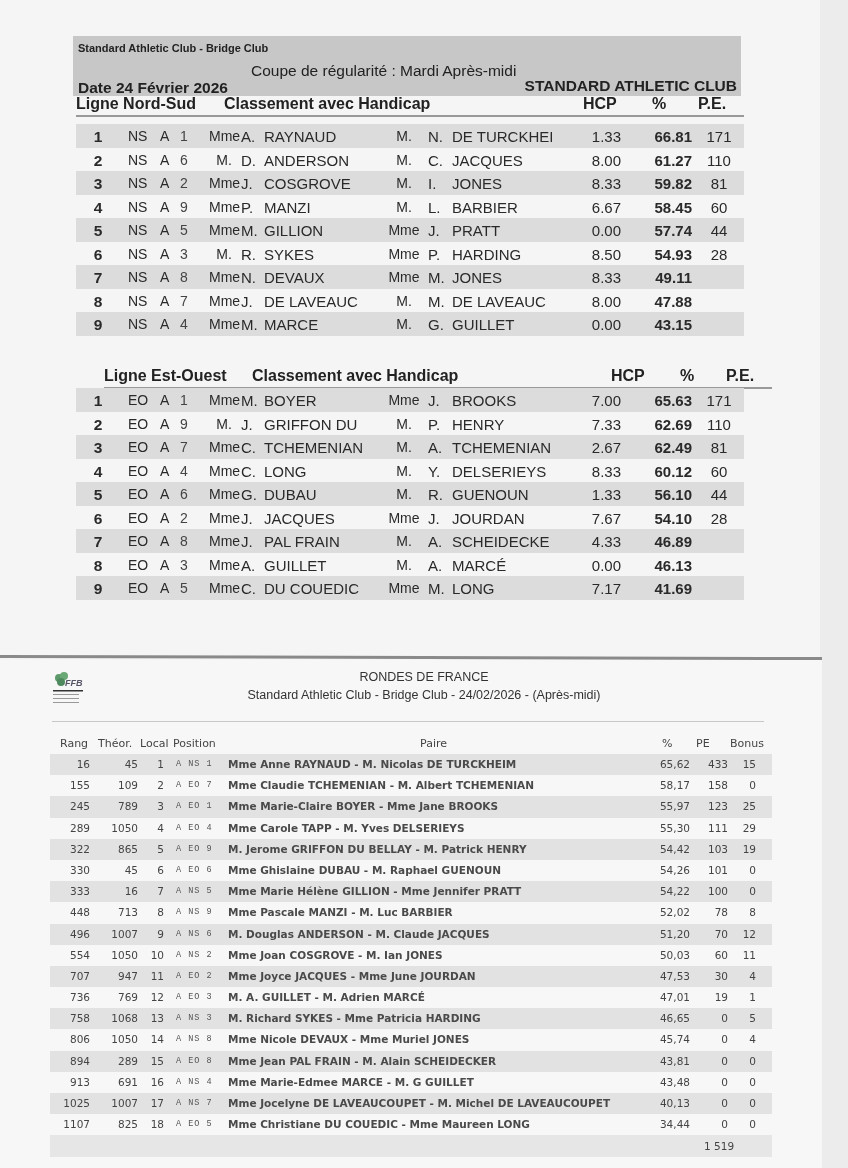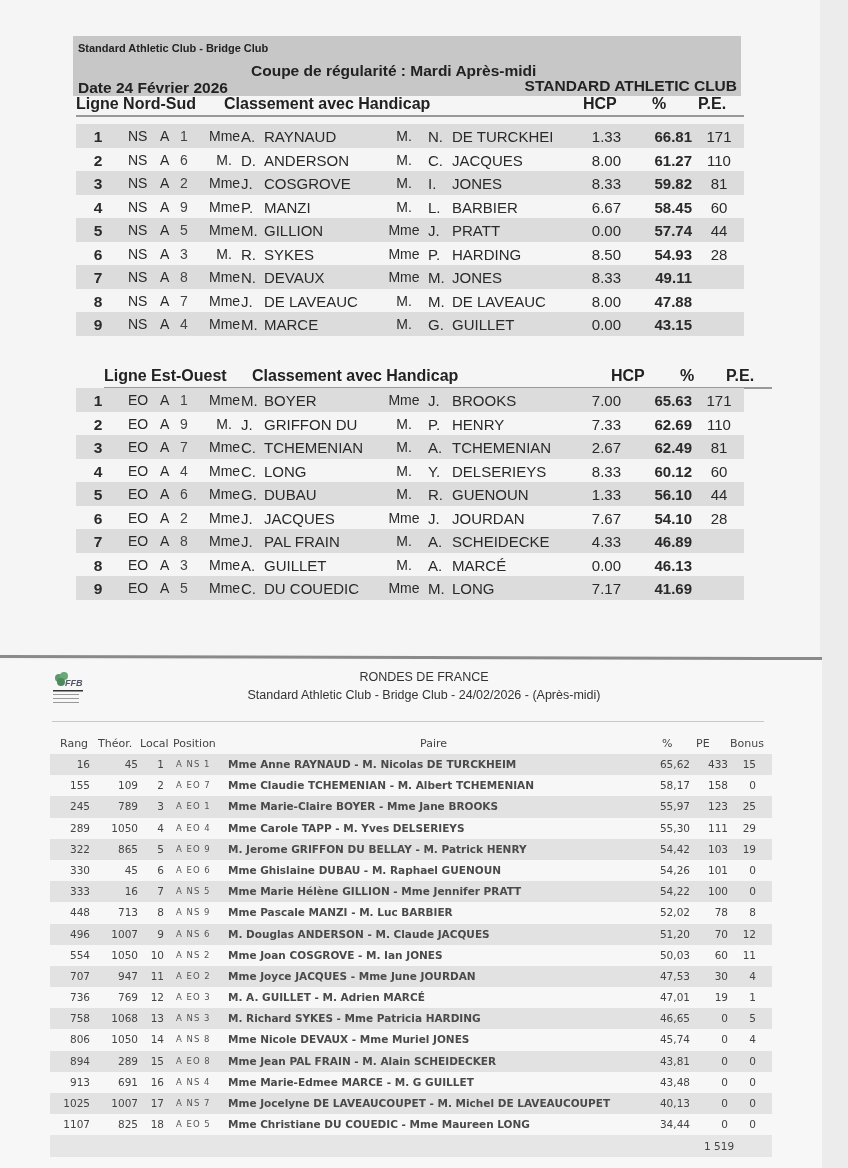--- a/index.html
+++ b/index.html
@@ -7,21 +7,21 @@
     width: 848px; height: 1168px; background: #f4f4f4; position: relative;
     font-family: "Liberation Sans", sans-serif; color: #2a2a2a; overflow: hidden;
   }
   .page-top { position: absolute; left: 0; top: 0; width: 848px; height: 660px; background: #f5f5f5; }
   .right-edge { position: absolute; right: 0; top: 0; width: 28px; height: 1168px; background: #ececec; }
   .header-band {
     position: absolute; left: 73px; top: 36px; width: 668px; height: 60px;
     background: #c7c7c7;
   }
   .hdr-club { position: absolute; left: 5px; top: 6px; font-size: 11px; font-weight: bold; color: #222; }
-  .hdr-coupe { position: absolute; left: 178px; top: 26px; font-size: 15.5px; font-weight: bold; color: #222; }
+  .hdr-coupe { position: absolute; left: 178px; top: 26px; font-size: 15.5px; font-weight: normal; color: #222; }
   .hdr-date { position: absolute; left: 5px; top: 43px; font-size: 15.5px; font-weight: bold; color: #222; }
   .hdr-club2 { position: absolute; right: 4px; top: 41px; font-size: 15.5px; font-weight: bold; color: #222; }
 
   .sec-head { position: absolute; left: 76px; height: 22px; width: 668px; font-size: 16px; font-weight: bold; color: #222; }
   .sec-head span { position: absolute; top: 2px; }
   .sec-head .underline { position: absolute; left: 0; right: 0; bottom: -2px; height: 2px; background: #999; }
 
   .ptable { position: absolute; left: 76px; width: 668px; }
   .prow { position: relative; height: 23.5px; font-size: 15px; color: #2a2a2a; }
   .prow.shade { background: #dcdcdc; }
@@ -49,21 +49,21 @@
 
   .rf-head { position: absolute; left: 0; top: 736px; width: 848px; height: 16px; font-size: 11px; color: #444; font-family: "DejaVu Sans", sans-serif; }
   .rf-head span { position: absolute; top: 1px; }
   .rtable { position: absolute; left: 50px; top: 754px; width: 722px; font-family: "DejaVu Sans", sans-serif; }
   .rrow { position: relative; height: 21.2px; font-size: 10.5px; color: #444; }
   .rrow.shade { background: #e2e2e2; }
   .rrow span { position: absolute; top: 4px; white-space: nowrap; }
   .r-rang { left: 0; width: 40px; text-align: right; }
   .r-theor { left: 48px; width: 40px; text-align: right; }
   .r-local { left: 94px; width: 20px; text-align: right; }
-  .r-pos { left: 126px; font-size: 8.5px; letter-spacing: 1px; top: 5px !important; color: #555; }
+  .r-pos { left: 126px; font-size: 8.5px; letter-spacing: 1px; top: 5px !important; color: #555; font-family: Liberation Mono, monospace; }
   .r-paire { left: 178px; font-weight: bold; color: #4a4a4a; }
   .r-pct { left: 600px; width: 40px; text-align: right; }
   .r-pe { left: 648px; width: 30px; text-align: right; }
   .r-bonus { left: 686px; width: 20px; text-align: right; }
   .rtotal { position: relative; height: 22px; background: #e6e6e6; font-size: 10.5px; color: #444; }
   .rtotal span { position: absolute; left: 654px; top: 5px; }
 </style>
 </head>
 <body>
 

